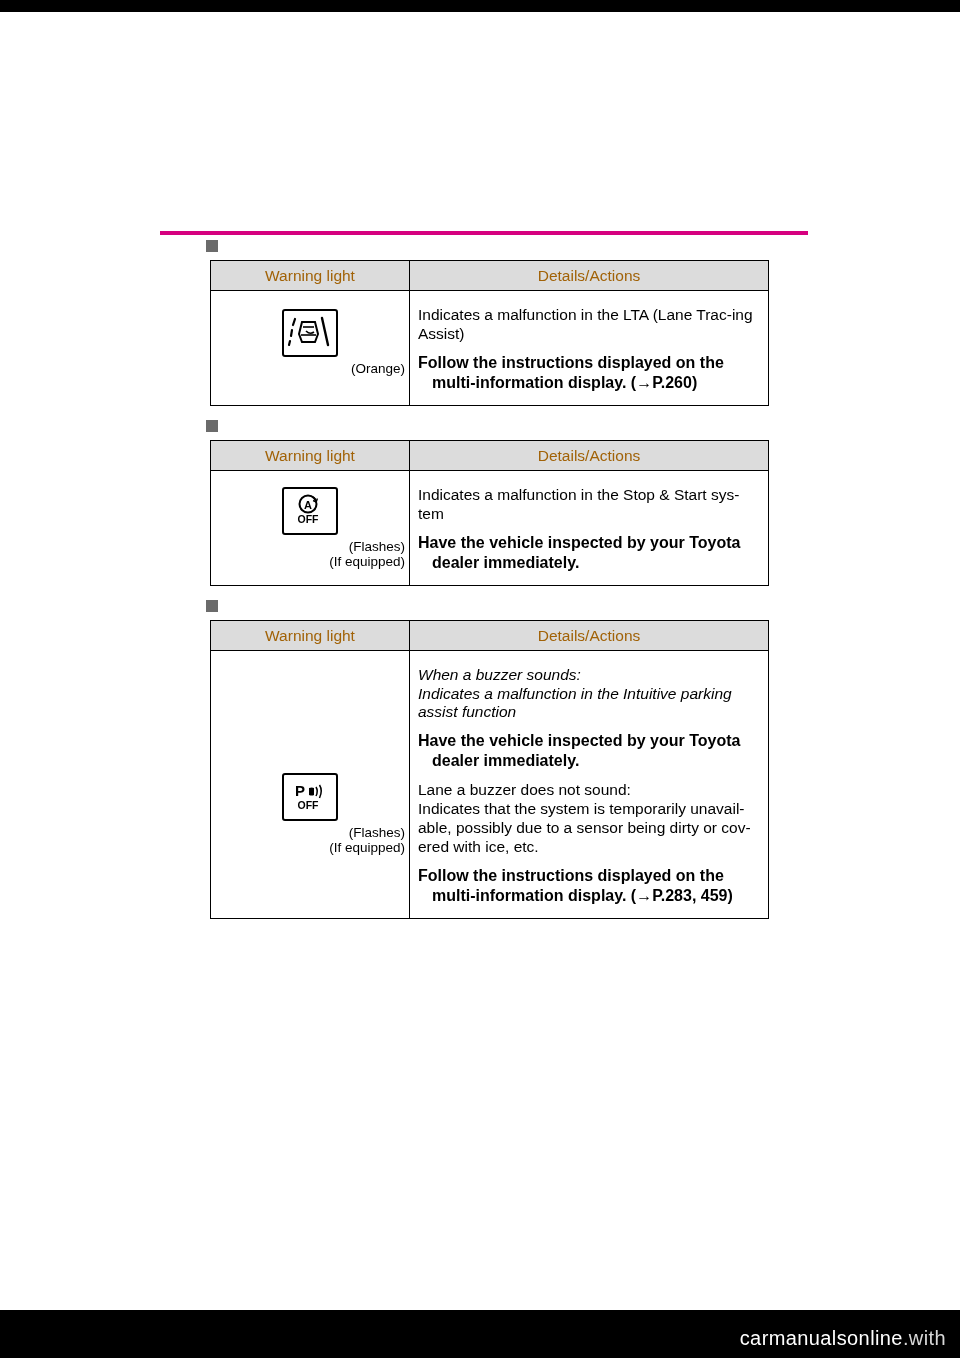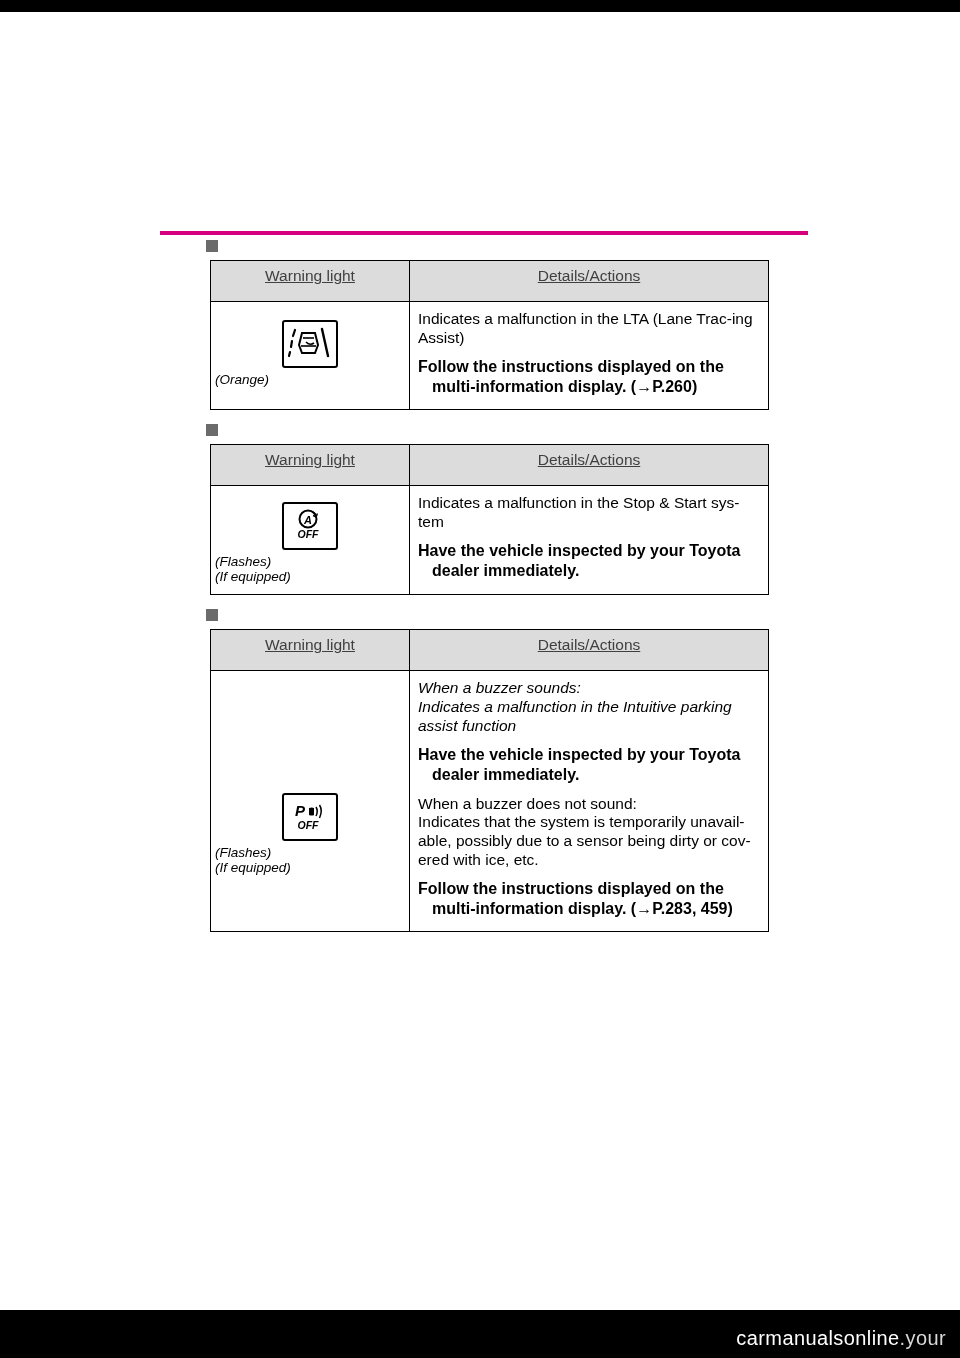--- a/index.html
+++ b/index.html
@@ -63,51 +63,49 @@
   }
   table.warn th, table.warn td {
     border: 1px solid #000000;
     vertical-align: top;
   }
   table.warn th {
     background: #dcdcdc;
     font-weight: normal;
     font-size: 15.5px;
     text-align: center;
-    padding: 6px 4px 16px 4px;
-    color: #404040;
-    text-decoration: underline;
+    padding: 6px 4px 5px 4px;
+    color: #a16207;
   }
   .col-light { width: 190px; }
   .col-details { width: 350px; }
 
   td.light-cell {
-    text-align: left;
+    text-align: right;
     padding: 12px 4px 10px 4px;
-    font-style: italic;
   }
   td.details-cell {
     padding: 8px 10px 10px 8px;
     font-size: 15.5px;
     line-height: 1.22;
     color: #000;
   }
   .action {
     font-weight: bold;
     margin-top: 9px;
     margin-bottom: 2px;
     padding-left: 14px;
     text-indent: -14px;
     font-size: 16px;
     line-height: 1.25;
   }
   .para {
     margin-top: 10px;
   }
-  .first-para { margin-top: 0; }
+  .first-para { margin-top: 7px; }
 
   
   .icon-box {
     width: 52px;
     height: 44px;
     border: 2px solid #000;
     border-radius: 3px;
     margin: 0 auto 4px auto;
     position: relative;
     background: #fff;
@@ -240,26 +238,26 @@
                   </svg>
                 </div>
                 <div style="font-size:13.5px">(Flashes)</div>
                 <div style="font-size:13.5px">(If equipped)</div>
               </div>
             </td>
             <td class="details-cell">
               <div class="para first-para" style="white-space:pre-line;font-style:italic;">When a buzzer sounds:
 Indicates a malfunction in the Intuitive parking assist function</div>
               <div class="action">Have the vehicle inspected by your Toyota dealer immediately.</div>
-              <div class="para" style="white-space:pre-line;">When a buzzer does not sound:
+              <div class="para" style="white-space:pre-line;">Lane a buzzer does not sound:
 Indicates that the system is temporarily unavail-able, possibly due to a sensor being dirty or cov-ered with ice, etc.</div>
               <div class="action">Follow the instructions displayed on the multi-information display. (→P.283, 459)</div>
             </td>
           </tr>
         </tbody>
       </table>
     </div>
 
   </div>
 
   <div class="band-bottom"></div>
-  <div class="watermark"><span>carmanualsonline</span><span class="info">.your</span></div>
+  <div class="watermark"><span>carmanualsonline</span><span class="info">.with</span></div>
 </div>
 
 </body></html>

